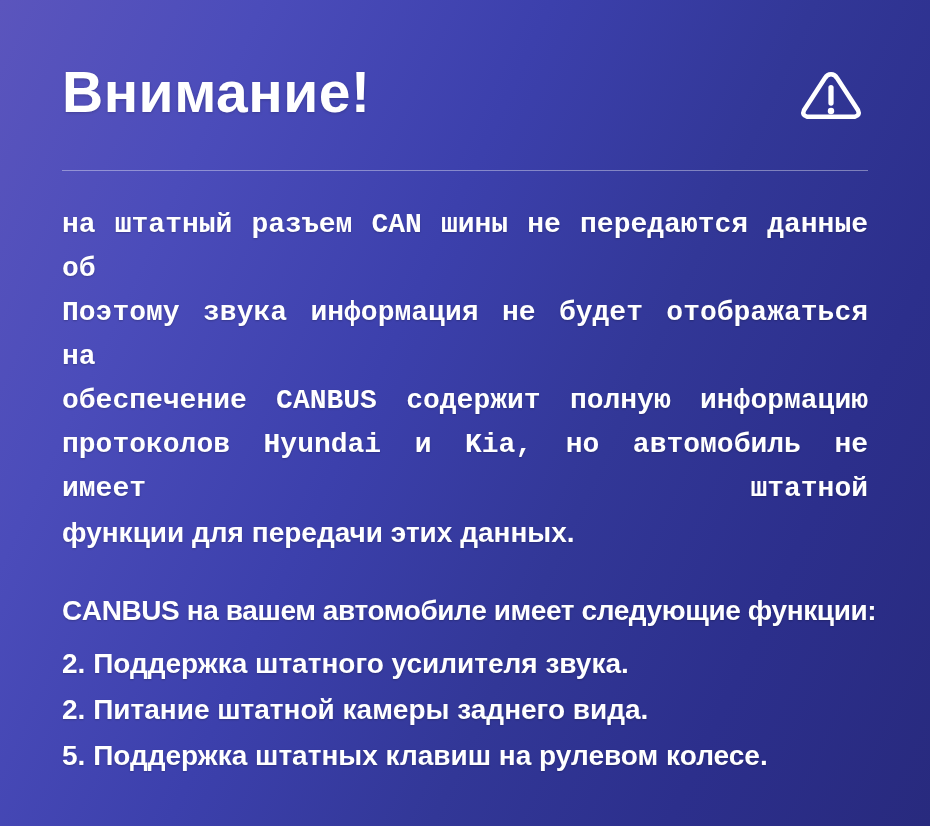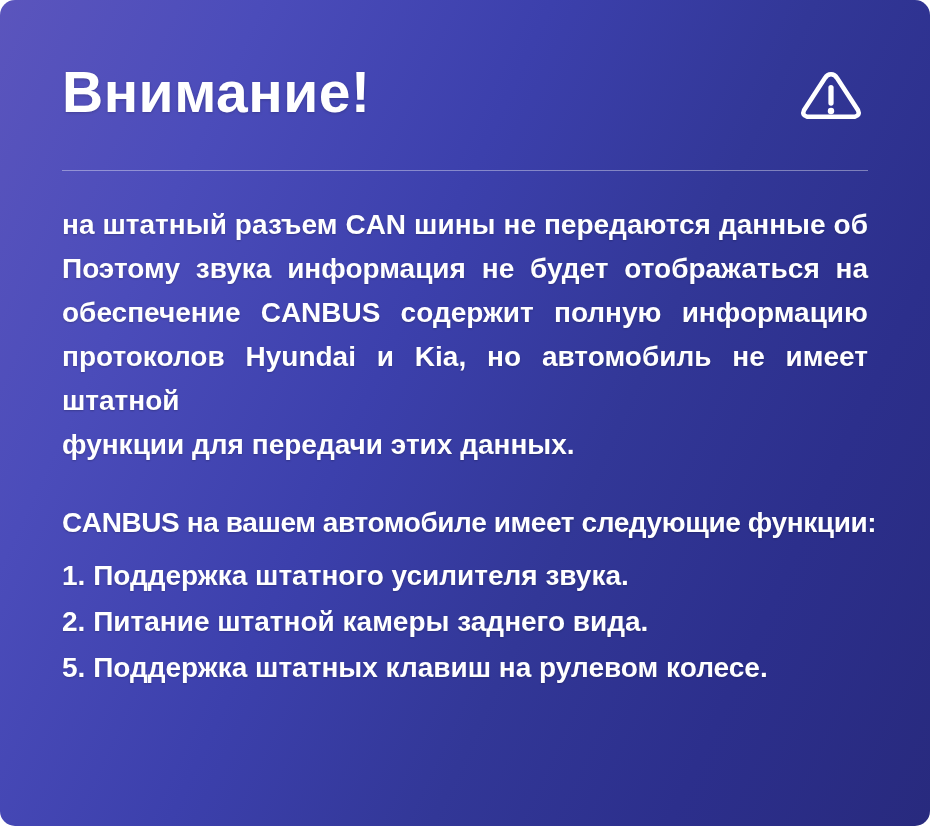--- a/index.html
+++ b/index.html
@@ -9,21 +9,20 @@
     -webkit-font-smoothing: antialiased;
   }
   .page {
     position: relative;
     width: 930px; height: 826px;
     overflow: hidden;
     background: linear-gradient(115deg,
       #5b55bd 0%, #4b4cba 20%, #3c40ac 42%,
       #323797 62%, #2c2f8c 80%, #282a7e 100%);
     color: #ffffff;
-    border-radius: 15px;
   }
   .content { padding: 62px 62px 0 62px; }
 
   .header-row {
     display: flex;
     justify-content: space-between;
     align-items: flex-start;
     height: 60px;
   }
   .title {
@@ -43,21 +42,21 @@
   }
 
   .para1 {
     margin-top: 32px;
     font-size: 28px;
     font-weight: 700;
     line-height: 44px;
     text-shadow: 0 1px 2px rgba(0,0,0,0.22);
   }
   .line { display: block; white-space: normal; }
-  .j { text-align: justify; text-align-last: justify; }
+  .j { text-align: justify; text-align-last: justify; font-family: Liberation Mono, monospace; }
   .para1 .line:nth-child(7) { font-size: 27px; letter-spacing: -0.3px; }
   .last { text-align: left; text-align-last: left; }
 
   .para2 {
     margin-top: 33px;
     font-size: 28px;
     font-weight: 700;
     line-height: 46px;
     text-shadow: 0 1px 2px rgba(0,0,0,0.22);
   }
@@ -84,19 +83,19 @@
     <div class="para1">
       <div class="line j">на штатный разъем CAN шины не передаются данные об</div>
       <div class="line j">Поэтому звука информация не будет отображаться на</div>
       <div class="line j">обеспечение CANBUS содержит полную информацию</div>
       <div class="line j">протоколов Hyundai и Kia, но автомобиль не имеет штатной</div>
       <div class="line last">функции для передачи этих данных.</div>
     </div>
 
     <div class="para2">
       <div class="line heading">CANBUS на вашем автомобиле имеет следующие функции:</div>
-      <div class="line item">1. Поддержка штатного усилителя звука.</div>
+      <div class="line item">2. Поддержка штатного усилителя звука.</div>
       <div class="line item">2. Питание штатной камеры заднего вида.</div>
       <div class="line item">5. Поддержка штатных клавиш на рулевом колесе.</div>
     </div>
 
   </div>
 </div>
 
 </body></html>

